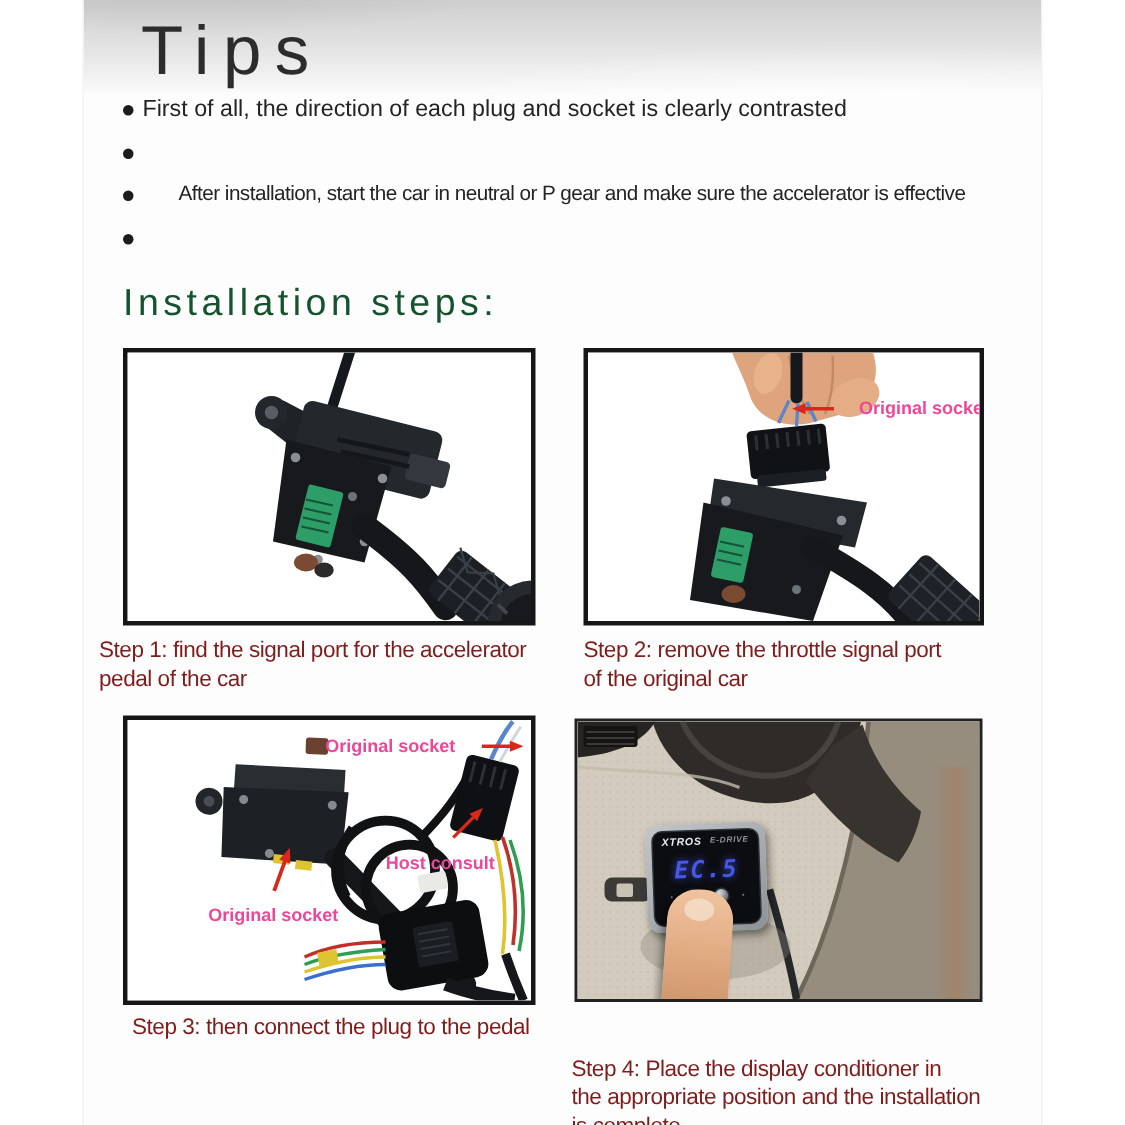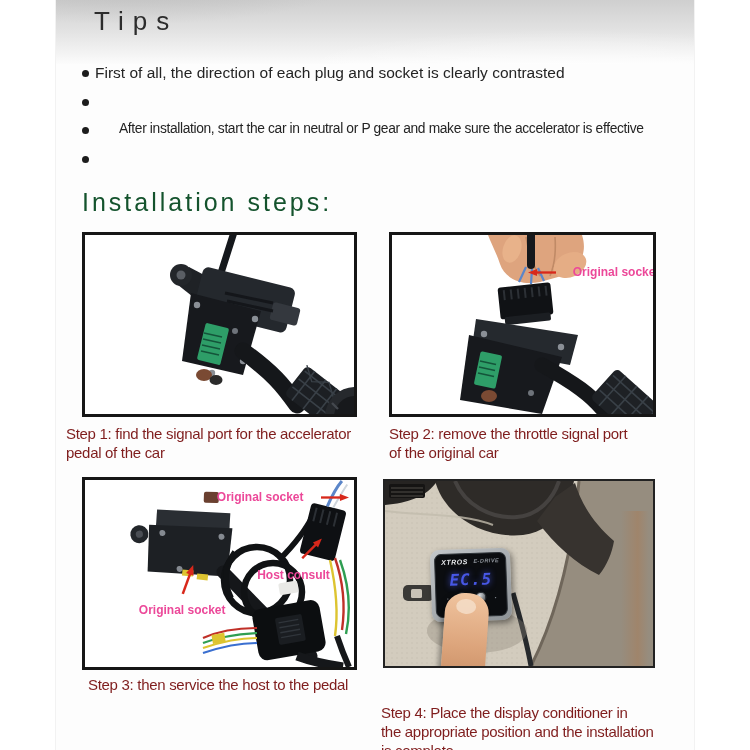--- a/index.html
+++ b/index.html
@@ -16,21 +16,21 @@
   
   .banner {
     position:absolute; left:0; top:0; right:0; height:64px;
     background:
       radial-gradient(90% 170% at 80% 140%, rgba(255,255,255,.95), rgba(255,255,255,0) 55%),
       radial-gradient(60% 130% at 12% -40%, rgba(170,170,170,.5), rgba(255,255,255,0) 60%),
       linear-gradient(180deg,#cfcfcf 0%, #e1e1e1 45%, #f4f4f4 85%, #fcfcfc 100%);
   }
   .tips-title {
     position:absolute; left:38px; top:6px; margin:0;
-    font-size:26px; font-weight:400; letter-spacing:9px; color:#2c2c2c;
+    font-size:46px; font-weight:400; letter-spacing:9px; color:#2c2c2c;
   }
   
   .tips { position:absolute; left:26px; top:64px; width:600px; margin:0; padding:0; list-style:none; }
   .tips li { display:flex; align-items:flex-start; margin:0 0 9.5px 0; min-height:19px; }
   .dot { width:7px; height:7px; border-radius:50%; background:#1c1c1c; margin:6px 6px 0 0; flex:none; }
   .tips .t { color:#242424; }
   .tips li:nth-child(1) .t { font-size:15.5px;text-align:center; }
   .tips li:nth-child(2) .t { font-size:15px; letter-spacing:-0.2px; }
   .tips li:nth-child(3) .t { font-size:13.8px; letter-spacing:-0.35px;margin-left:24px; }
   .tips li:nth-child(4) .t { font-size:15.5px; }
@@ -301,21 +301,21 @@
       </div>
       <svg class="red-arrow arrow-solo ar3c" viewBox="0 0 34 10">
         <path d="M0 5 L11 0.6 L11 9.4 Z"></path>
           <rect x="10" y="3.6" width="24" height="2.8"></rect>
       </svg>
       <div class="callout co3c">
         <span>Original socket</span>
       </div>
     </div>
   </figure>
-  <figcaption class="cap" id="c3">Step 3: then service the host to the pedal</figcaption>
+  <figcaption class="cap" id="c3">Step 3: then connect the plug to the pedal</figcaption>
 
   <figure class="fig" id="f4">
     <div class="photo photo4">
       <svg class="scene" viewBox="0 0 268 185">
         <defs>
           <pattern id="leather" width="5" height="5" patternUnits="userSpaceOnUse">
             <circle cx="2" cy="2" r="0.7" fill="#bdb5a5"></circle>
           </pattern>
           <linearGradient id="orangeRefl" x1="0" y1="0" x2="1" y2="0">
             <stop offset="0" stop-color="#b5713d" stop-opacity="0"></stop>

